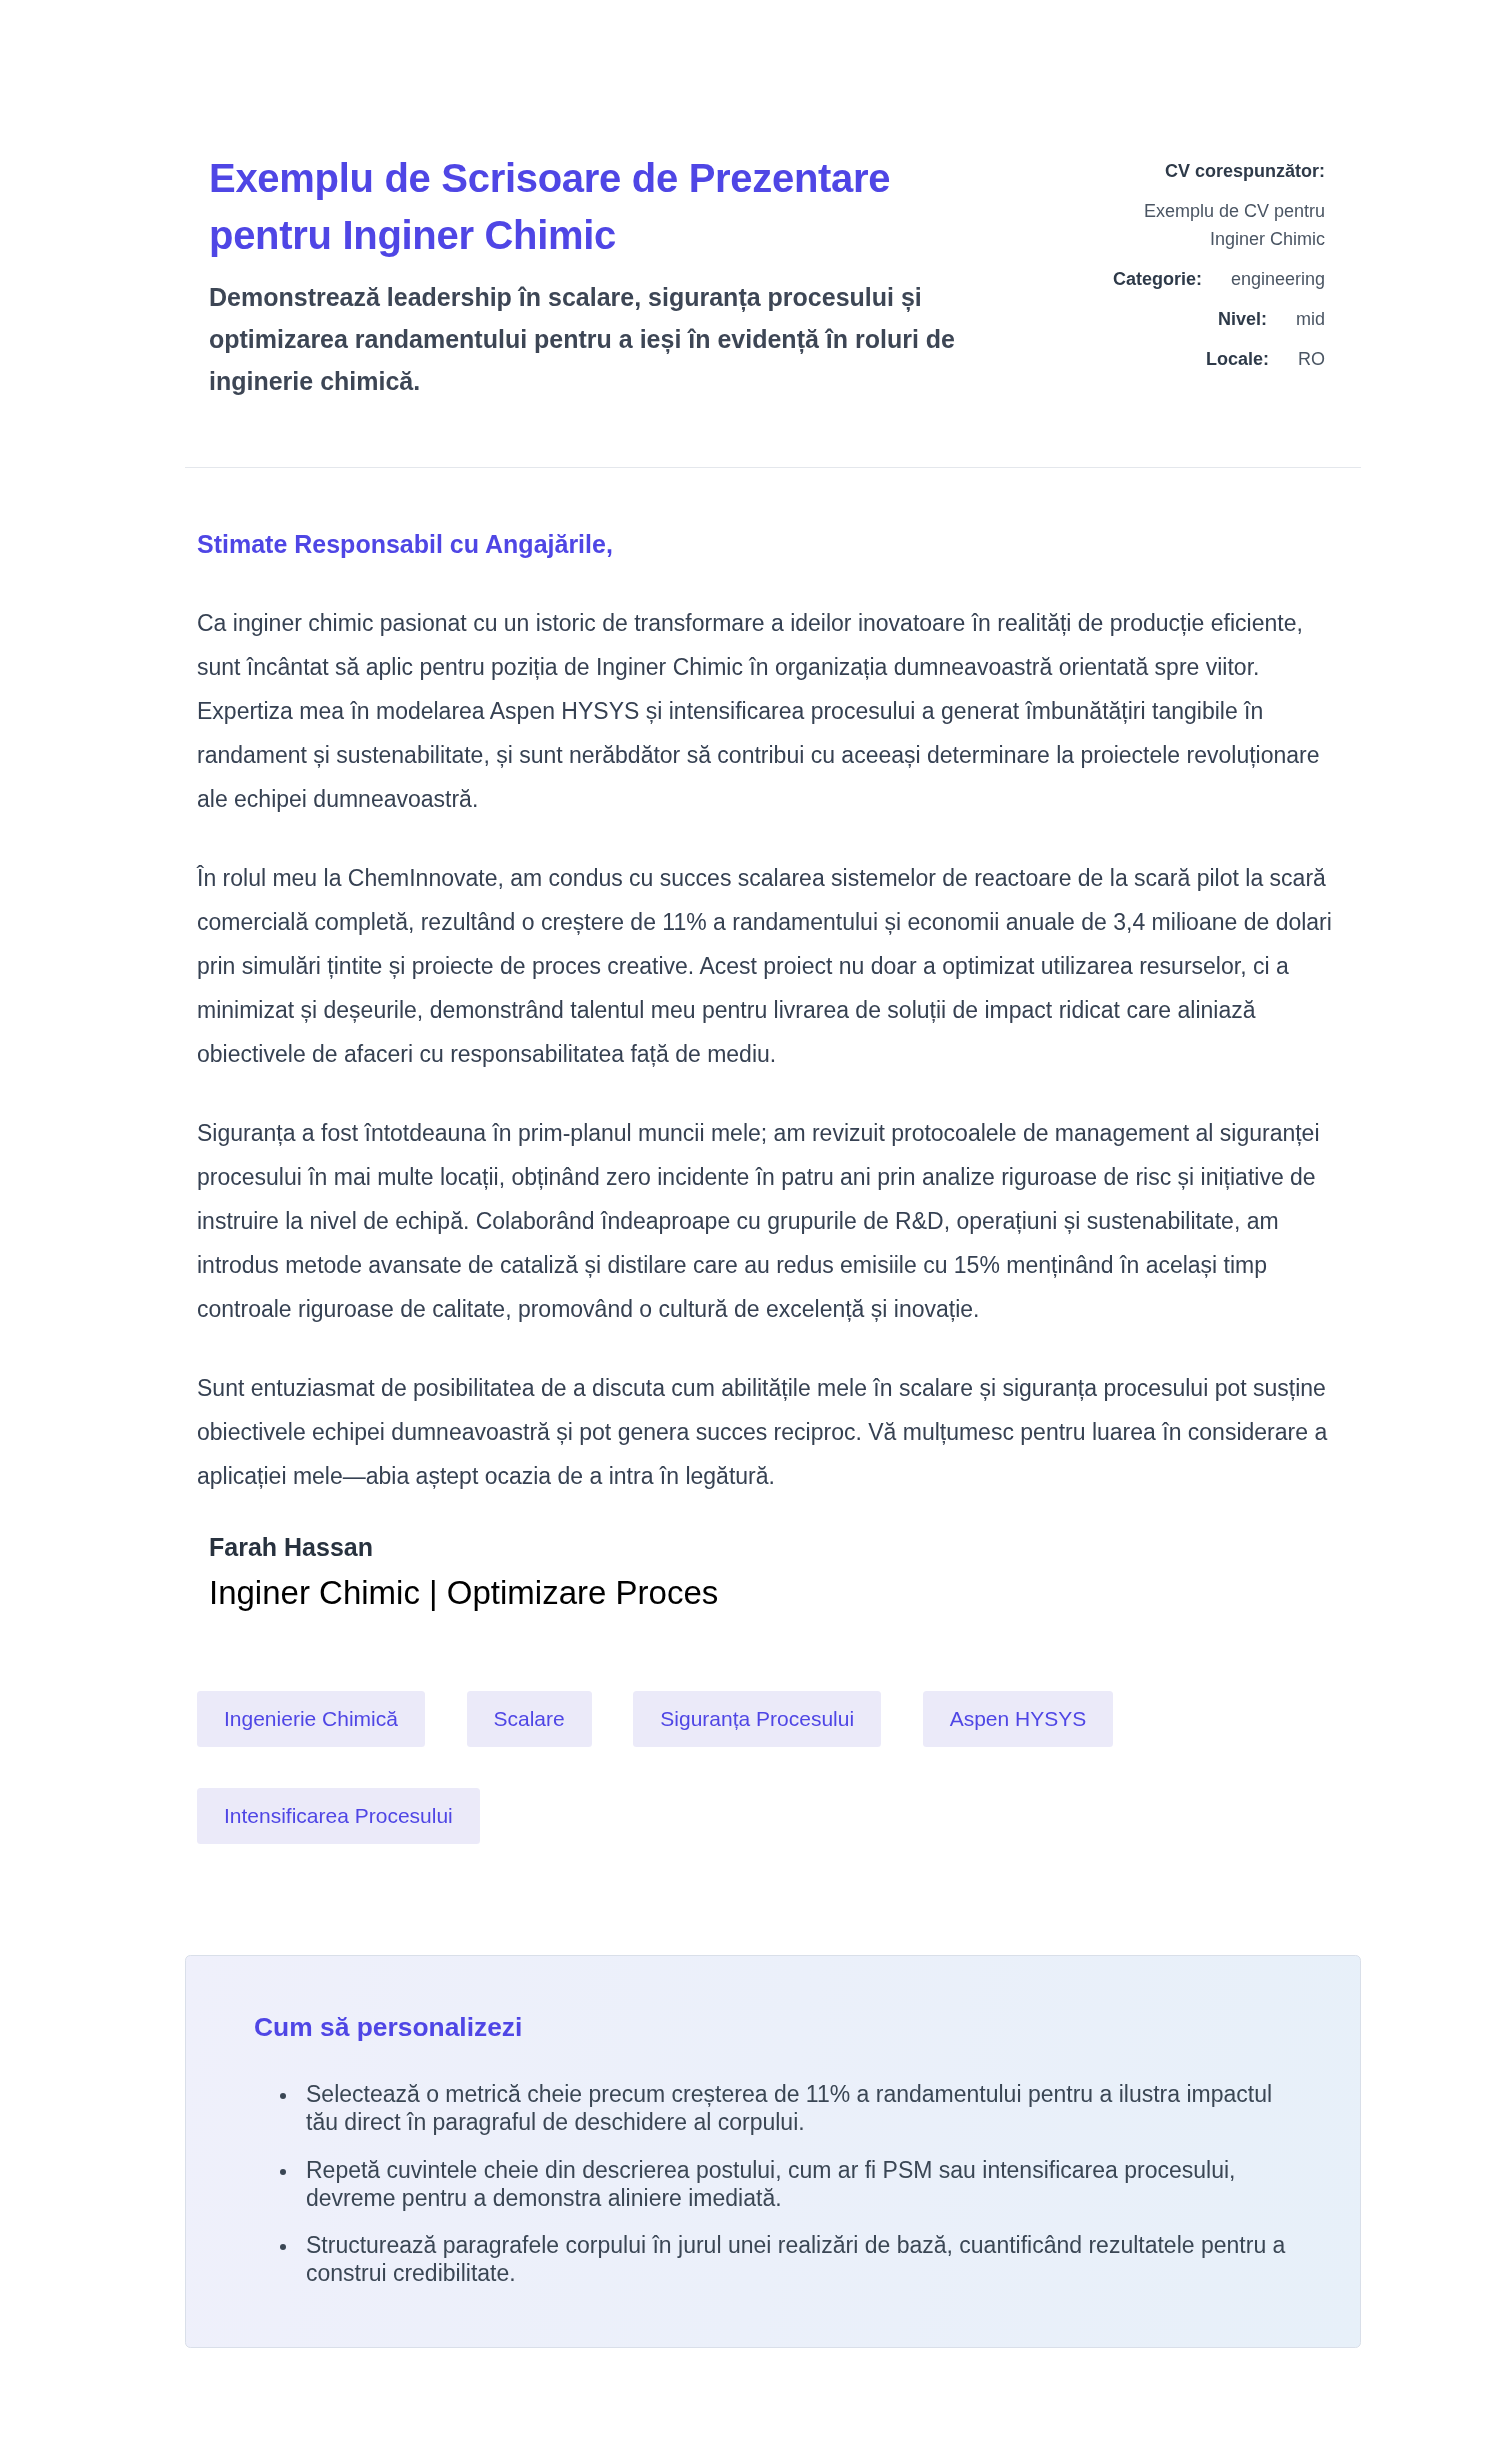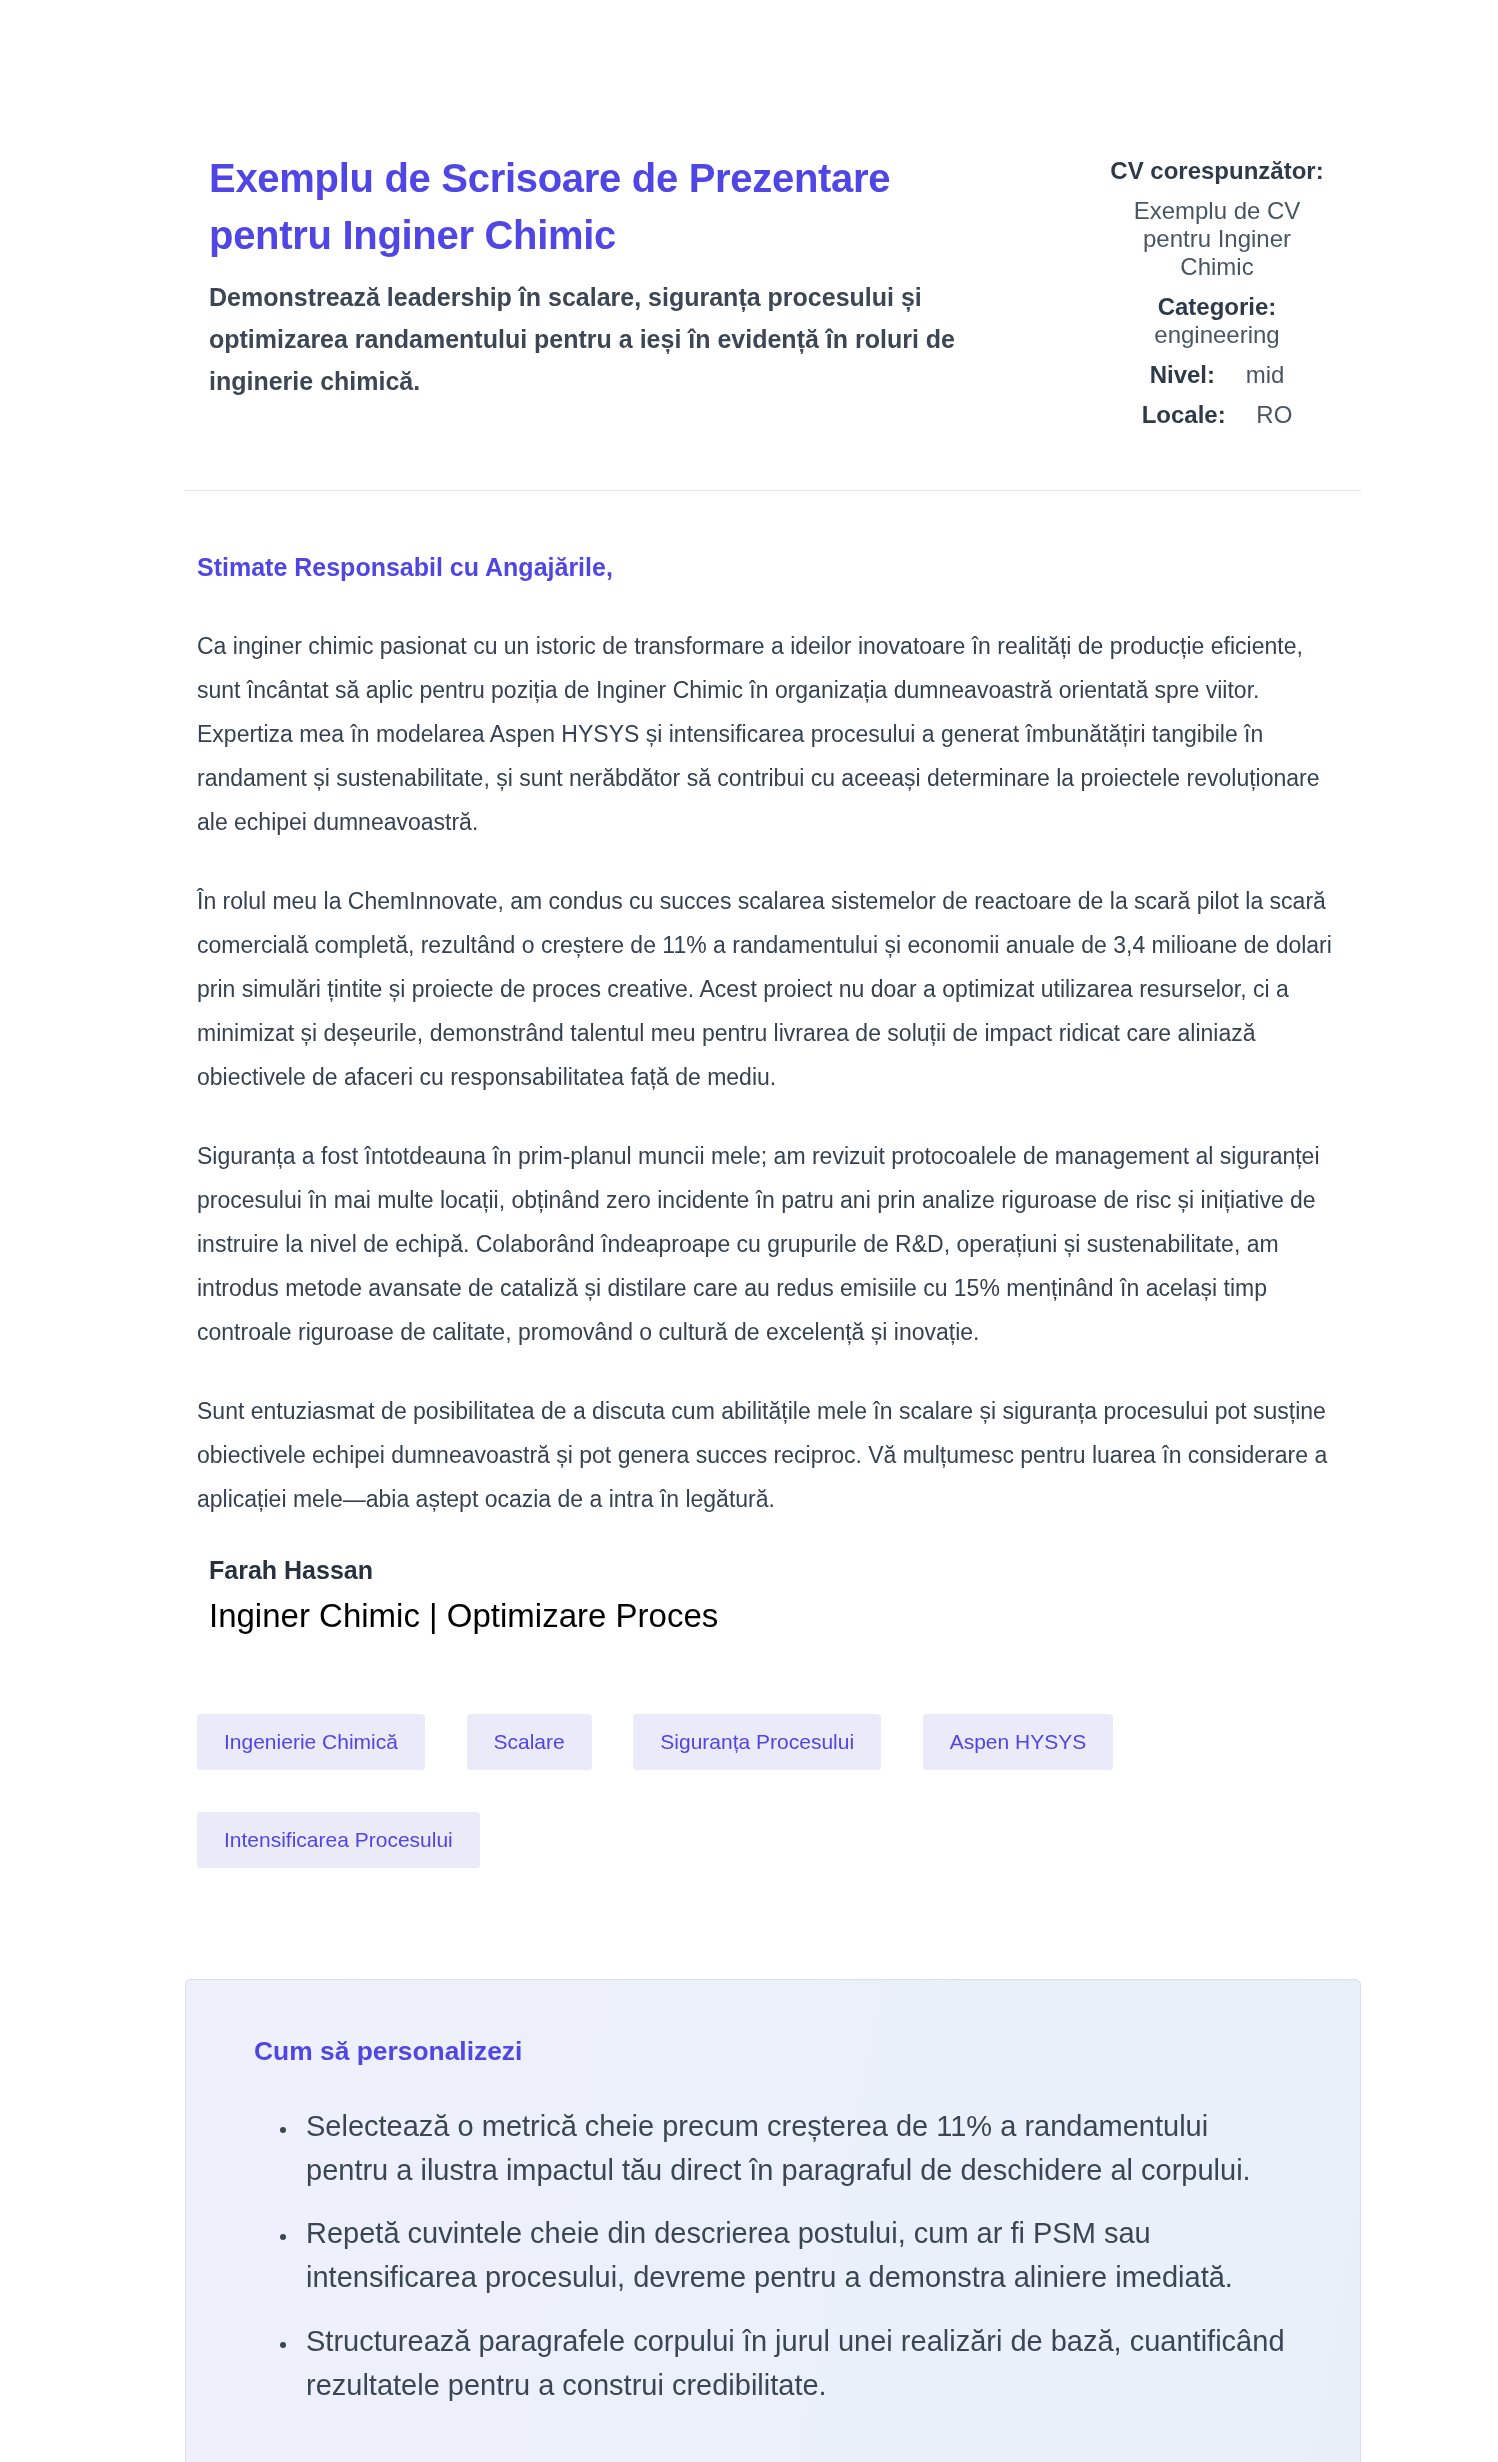--- a/index.html
+++ b/index.html
@@ -33,22 +33,22 @@
   }
   .page-subtitle {
     font-size: 25px;
     line-height: 42px;
     font-weight: 600;
     color: #3d4655;
   }
   .meta {
     flex-shrink: 0;
     width: 264px;
-    text-align: center;
-    font-size: 24px;
+    text-align: right;
+    font-size: 18px;
     line-height: 28px;
     color: #4a5563;
     padding-top: 7px;
   }
   .meta-row { margin-bottom: 8px; }
   .meta-label { font-weight: 700; color: #2e3a49; }
   .meta-label.block { display: block; }
   .cv-link { color: #4a5563; text-decoration: none; display: block; }
 
   
@@ -117,22 +117,22 @@
     font-size: 26.4px;
     font-weight: 700;
     color: #4f46e5;
     margin-bottom: 37px;
   }
   .tips-list {
     list-style: disc;
     padding-left: 33px;
   }
   .tips-list li {
-    font-size: 29px;
-    line-height: 44px;
+    font-size: 23px;
+    line-height: 28px;
     color: #3a4654;
     margin-bottom: 19.4px;
     padding-left: 7px;
   }
   .tips-list li::marker { color: #3a4654; font-size: 21px; }
   .tips-list li:last-child { margin-bottom: 0; }
 </style>
 </head>
 <body>
 

